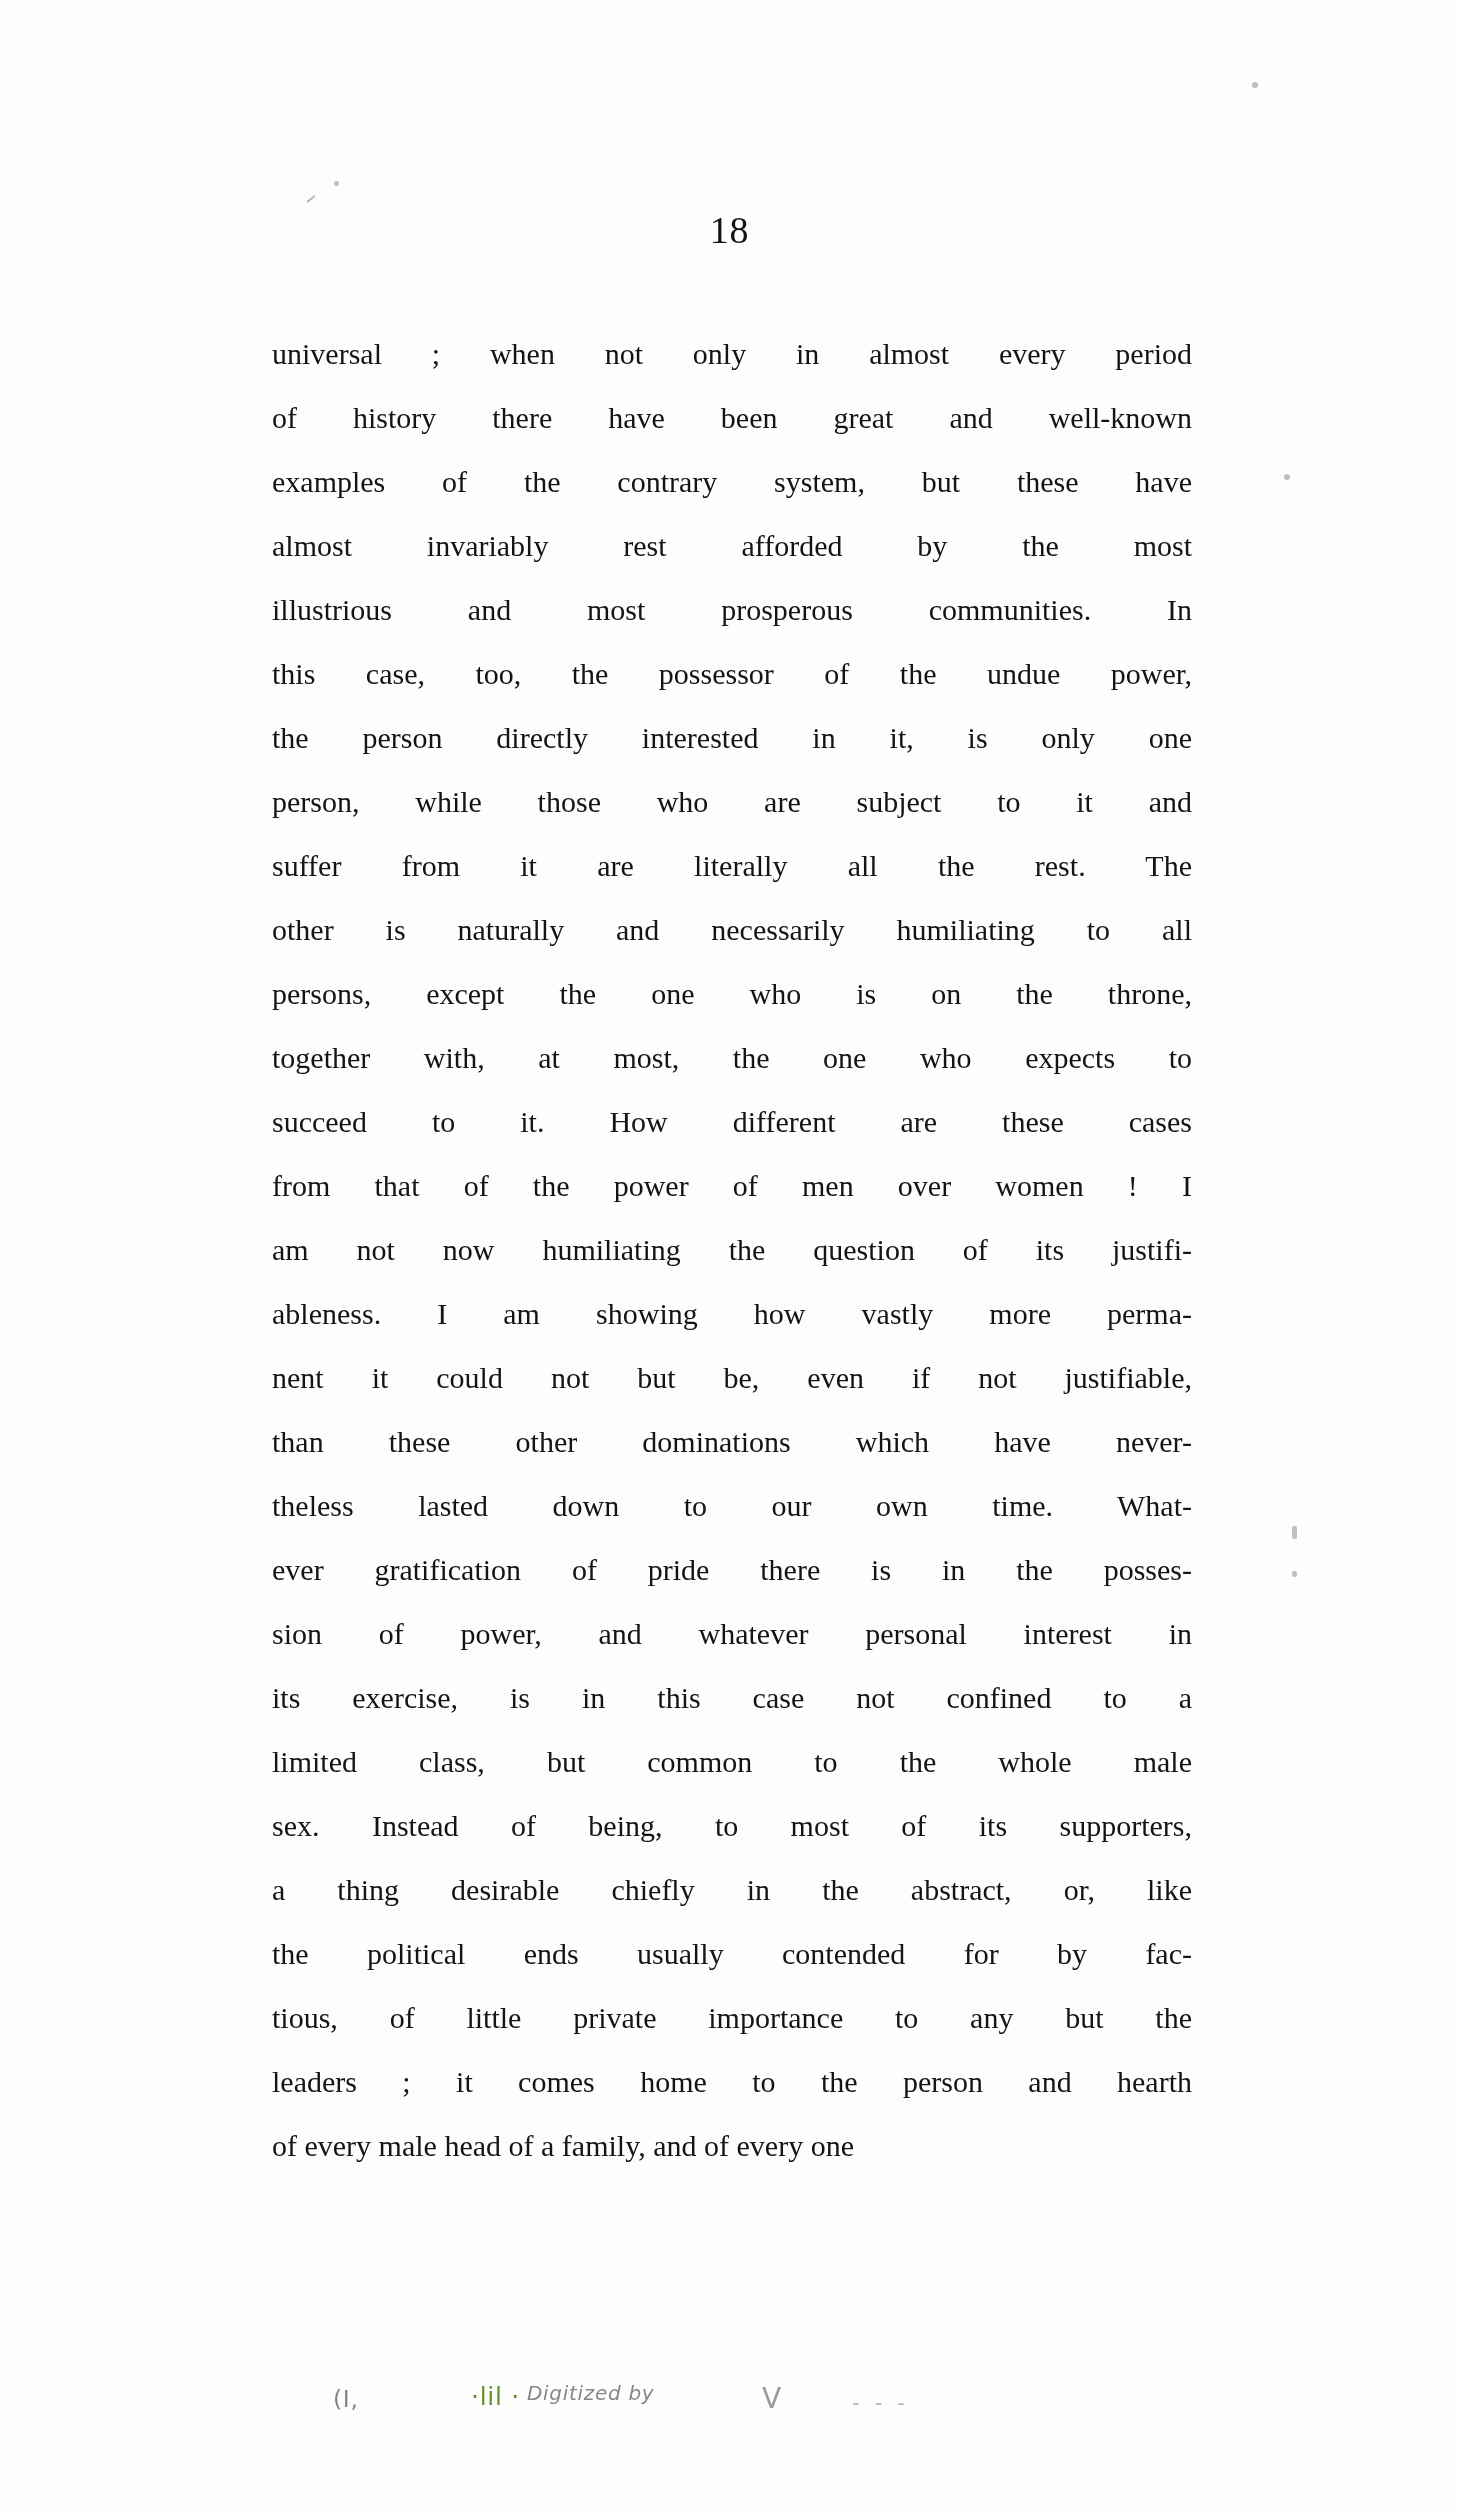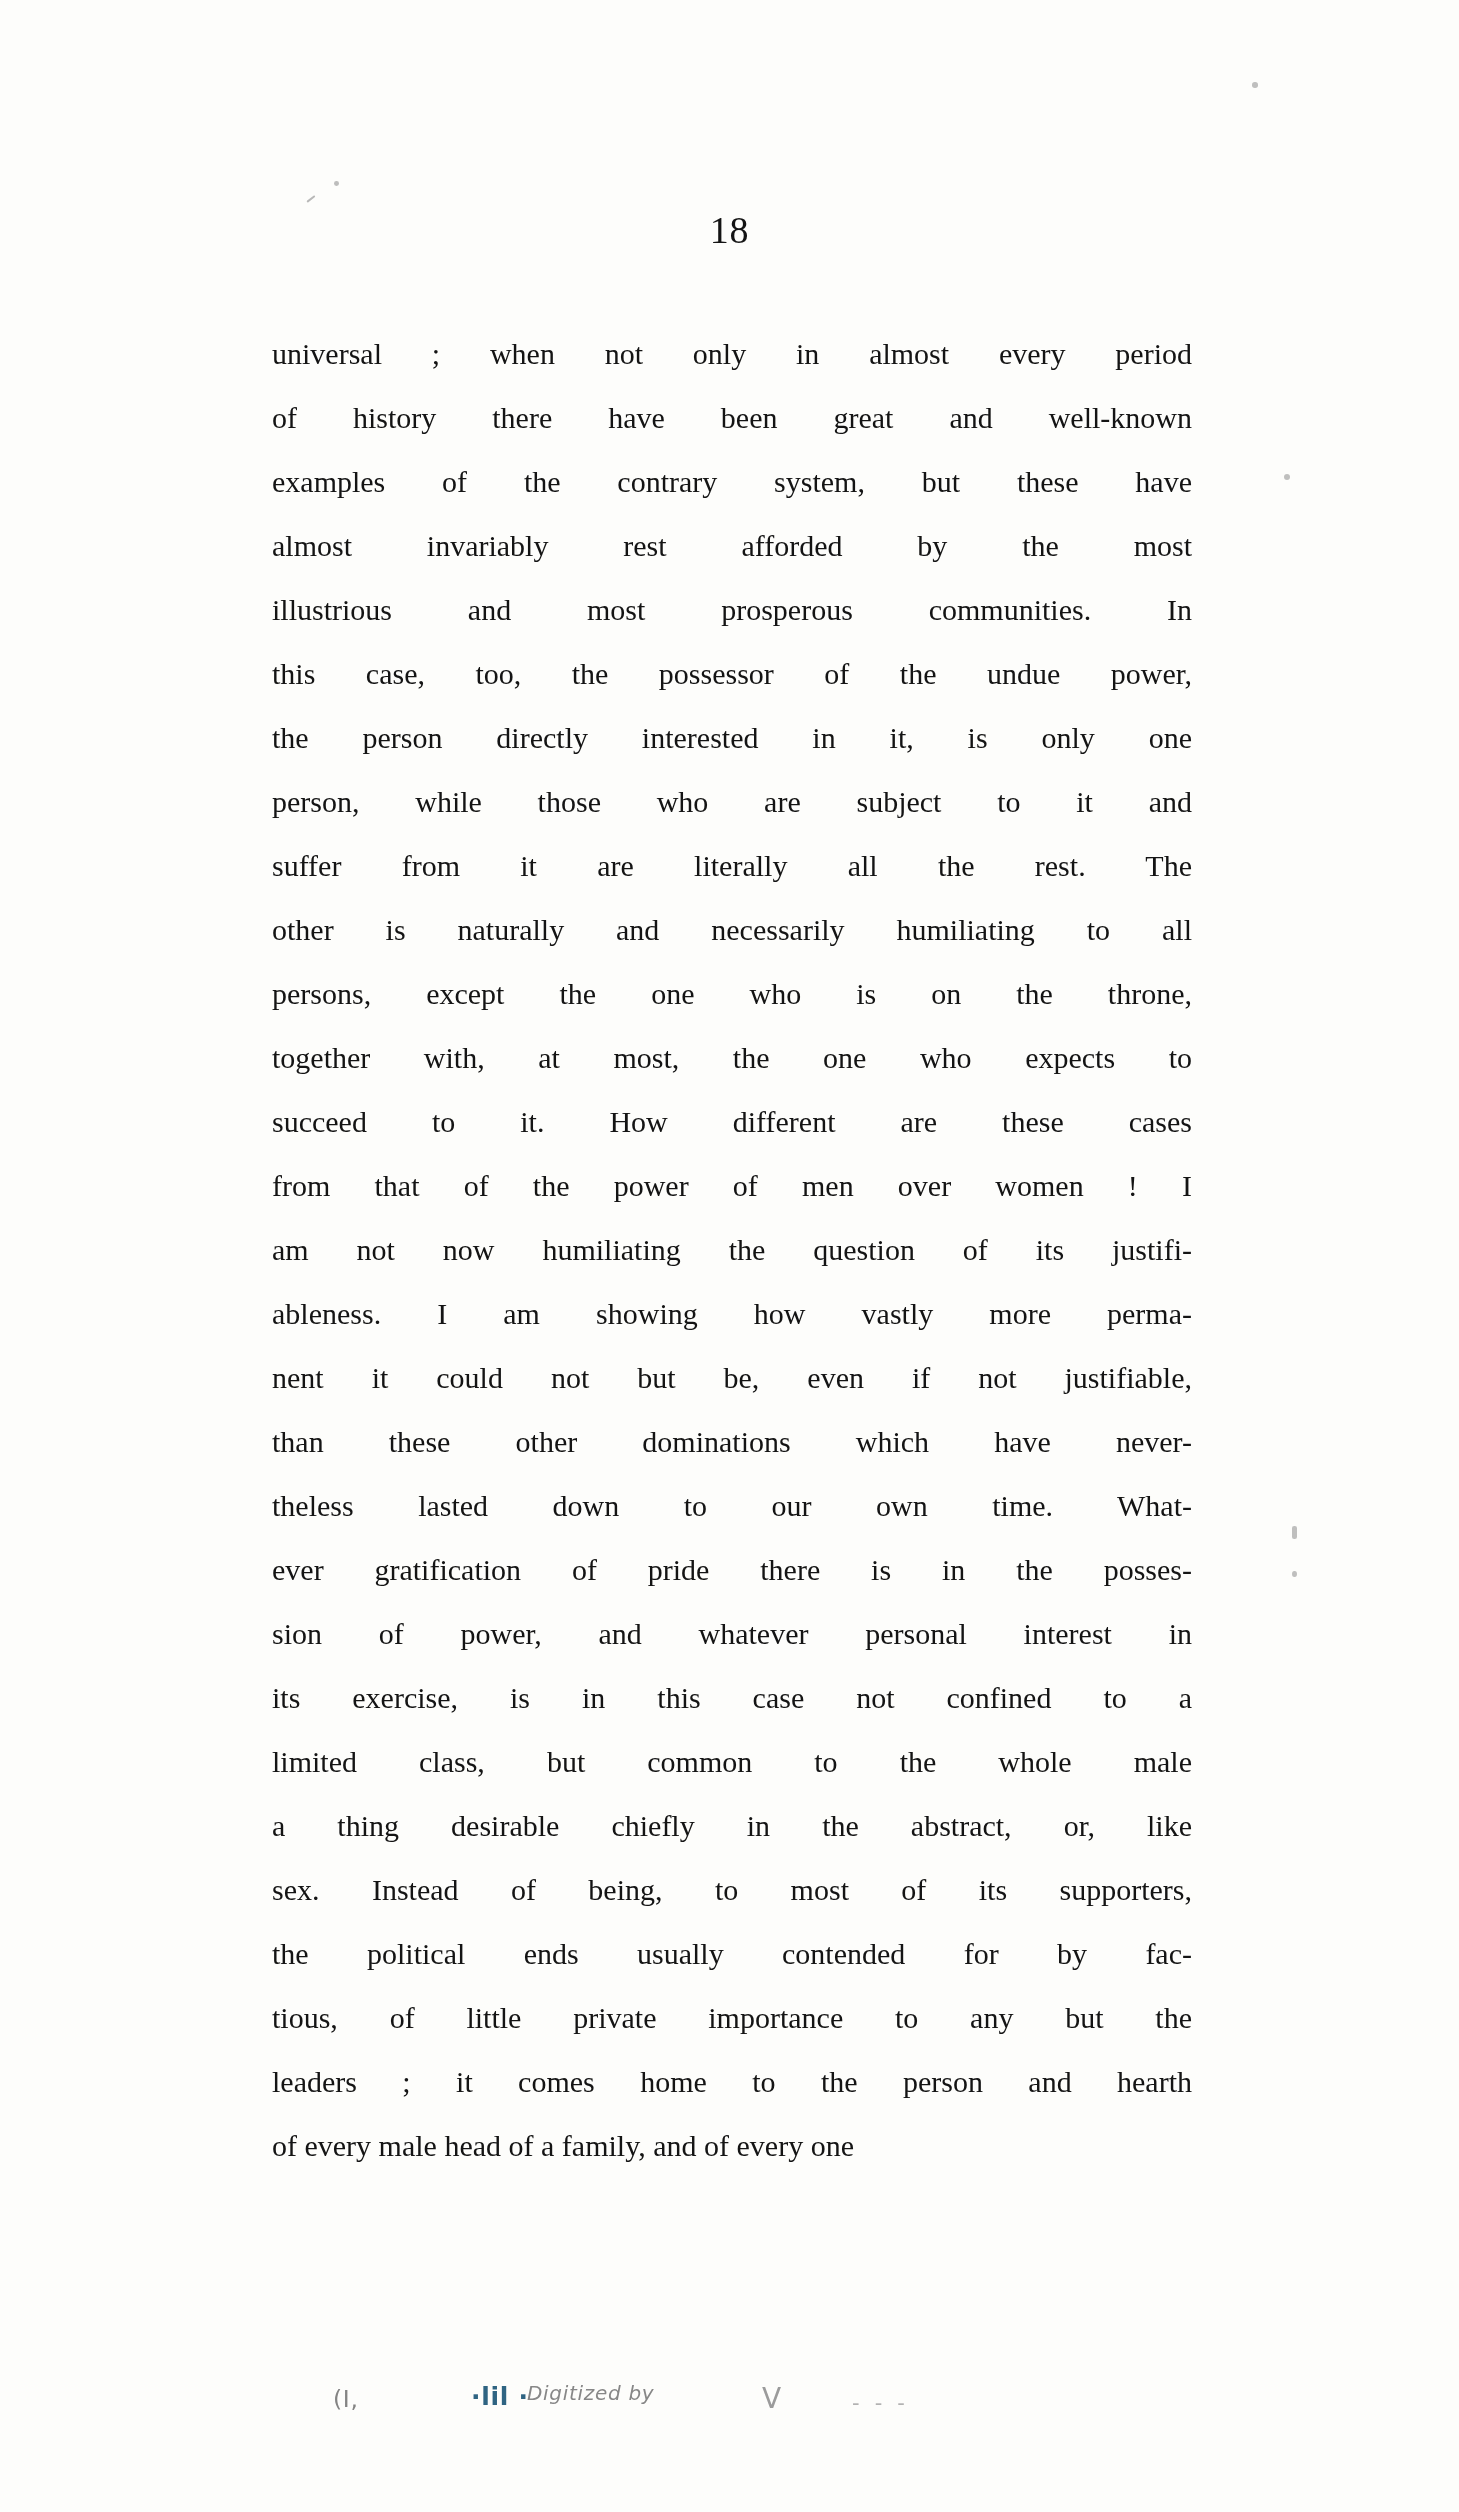--- a/index.html
+++ b/index.html
@@ -104,21 +104,21 @@
     top: 2381px;
     width: 831px;
     height: 48px;
     font-size: 28px;
     color: #7c7c7c;
     font-family: "DejaVu Sans", sans-serif;
     opacity: 0.85;
     letter-spacing: 0.7px;
   }
   .footer .f1 { position: absolute; left: 28px; top: 4.2px; font-size: 23.5px; color: #6f6f6f; }
-  .footer .f2 { position: absolute; left: 166px; top: 1.4px; font-size: 25px; color: #0c4a6e; font-weight: bold; }
+  .footer .f2 { position: absolute; left: 166px; top: 1.4px; font-size: 25px; color: #4d7c0f; }
   .footer .f3 {
     position: absolute; left: 222px; top: 0px; font-size: 20px; color: #737373;
     font-style: italic;
   }
   .footer .f4 {
     position: absolute; left: 457px; top: 1.4px; font-size: 28px; color: #8b8b8b;
   }
   .footer .f5 {
     position: absolute; left: 547px; top: 9.7px; font-size: 21px; color: #a6a6a6;
     letter-spacing: 4.2px;
@@ -159,22 +159,22 @@
       <span class="line j">from that of the power of men over women !    I</span>
       <span class="line j">am not now humiliating the question of its justifi-</span>
       <span class="line j">ableness.    I am showing how vastly more perma-</span>
       <span class="line j">nent it could not but be, even if not justifiable,</span>
       <span class="line j">than these other dominations which have never-</span>
       <span class="line j">theless lasted down to our own time.    What-</span>
       <span class="line j">ever gratification of pride there is in the posses-</span>
       <span class="line j">sion of power, and whatever personal interest in</span>
       <span class="line j">its exercise, is in this case not confined to a</span>
       <span class="line j">limited class, but common to the whole male</span>
+      <span class="line j">sex.  Instead of being, to most of its supporters,</span>
       <span class="line j">a thing desirable chiefly in the abstract, or, like</span>
-      <span class="line j">sex.  Instead of being, to most of its supporters,</span>
       <span class="line j">the political ends usually contended for by fac-</span>
       <span class="line j">tious, of little private importance to any but the</span>
       <span class="line j">leaders ; it comes home to the person and hearth</span>
       <span class="line">of every male head of a family, and of every one</span>
     </p>
   </div>
 
   <div class="footer">
     <span class="f1">(I,</span>
     <span class="f2">·lil ·</span>

